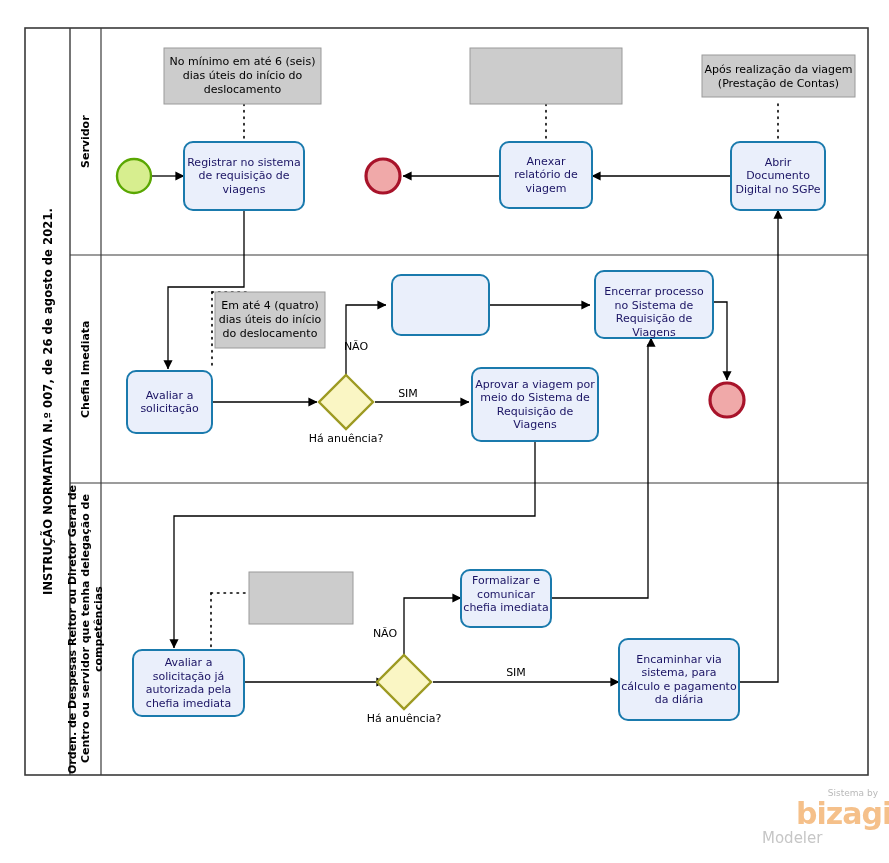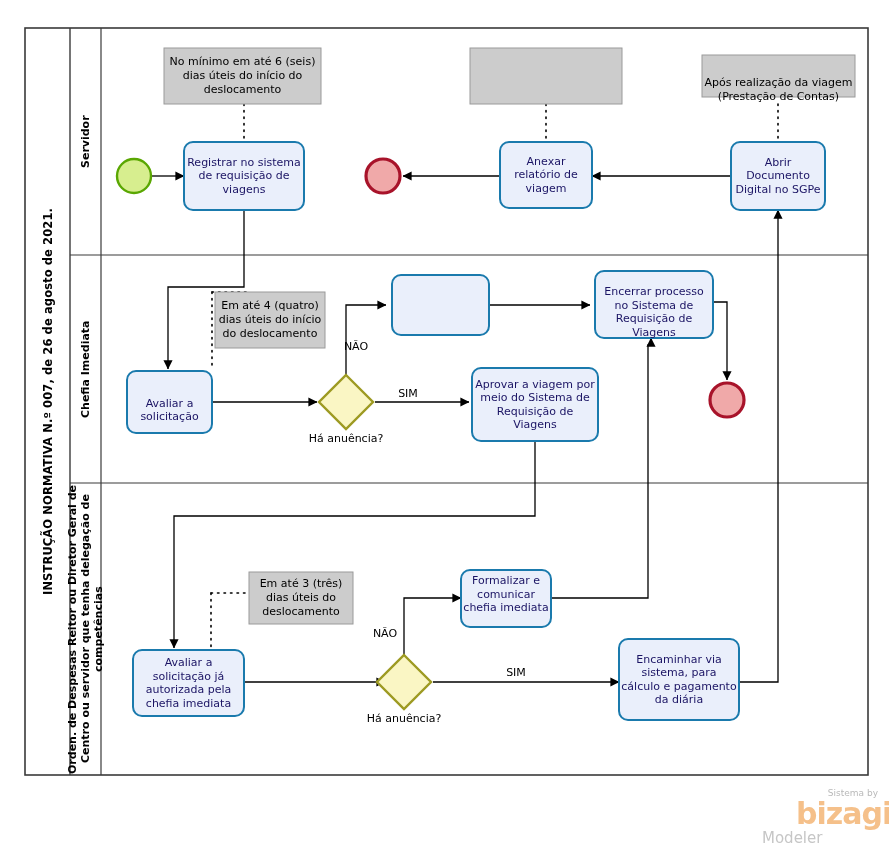--- a/index.html
+++ b/index.html
@@ -139,28 +139,27 @@
     </g>
   </svg>
 
   <div class="poolTitle" style="left:25px;top:28px;width:45px;height:747px;">INSTRUÇÃO NORMATIVA N.º 007, de 26 de agosto de 2021.</div>
 
   <div class="laneLabel" style="left:70px;top:28px;width:31px;height:227px;">Servidor</div>
   <div class="laneLabel" style="left:70px;top:255px;width:31px;height:228px;">Chefia Imediata</div>
   <div class="laneLabel" style="left:70px;top:483px;width:31px;height:292px;line-height:13px;">Orden. de Despesas Reitor ou Diretor Geral de Centro ou servidor que tenha delegação de competências</div>
 
   <div class="nodeLabel annoLabel" style="left:164px;top:48px;width:157px;height:56px;">No mínimo em até 6 (seis) dias úteis do início do deslocamento</div>
-  <div class="nodeLabel annoLabel" style="left:702px;top:69px;width:153px;height:42px;">Após realização da viagem (Prestação de Contas)</div>
+  <div class="nodeLabel annoLabel" style="left:702px;top:56px;width:153px;height:42px;">Após realização da viagem (Prestação de Contas)</div>
   <div class="nodeLabel annoLabel" style="left:215px;top:292px;width:110px;height:56px;">Em até 4 (quatro) dias úteis do início do deslocamento</div>
-  <div class="nodeLabel annoLabel" style="left:249px;top:572px;width:104px;height:52px;">Em até 3 (três) dias úteis do deslocamento</div>
 
   <div class="nodeLabel taskLabel" style="left:186px;top:144px;width:116px;height:64px;">Registrar no sistema de requisição de viagens</div>
   <div class="nodeLabel taskLabel" style="left:502px;top:144px;width:88px;height:62px;">Anexar relatório de viagem</div>
   <div class="nodeLabel taskLabel" style="left:733px;top:144px;width:90px;height:64px;">Abrir Documento Digital no SGPe</div>
-  <div class="nodeLabel taskLabel" style="left:129px;top:373px;width:81px;height:58px;margin-top:8px;">Avaliar a solicitação</div>
+  <div class="nodeLabel taskLabel" style="left:129px;top:373px;width:81px;height:58px;">Avaliar a solicitação</div>
   <div class="nodeLabel taskLabel" style="left:597px;top:273px;width:114px;height:78px;">Encerrar processo no Sistema de Requisição de Viagens</div>
   <div class="nodeLabel taskLabel" style="left:474px;top:370px;width:122px;height:69px;border-radius:6px;">Aprovar a viagem por meio do Sistema de Requisição de Viagens</div>
   <div class="nodeLabel taskLabel" style="left:135px;top:652px;width:107px;height:62px;">Avaliar a solicitação já autorizada pela chefia imediata</div>
   <div class="nodeLabel taskLabel" style="left:463px;top:572px;width:86px;height:45px;">Formalizar e comunicar chefia imediata</div>
   <div class="nodeLabel taskLabel" style="left:621px;top:641px;width:116px;height:77px;">Encaminhar via sistema, para cálculo e pagamento da diária</div>
 
   <div class="nodeLabel gwLabel" style="left:303px;top:432px;width:86px;height:30px;align-items:flex-start;">Há anuência?</div>
   <div class="nodeLabel gwLabel" style="left:361px;top:712px;width:86px;height:30px;align-items:flex-start;">Há anuência?</div>
 
   <div class="nodeLabel flowLabel" style="left:338px;top:339px;width:36px;height:14px;">NÃO</div>

